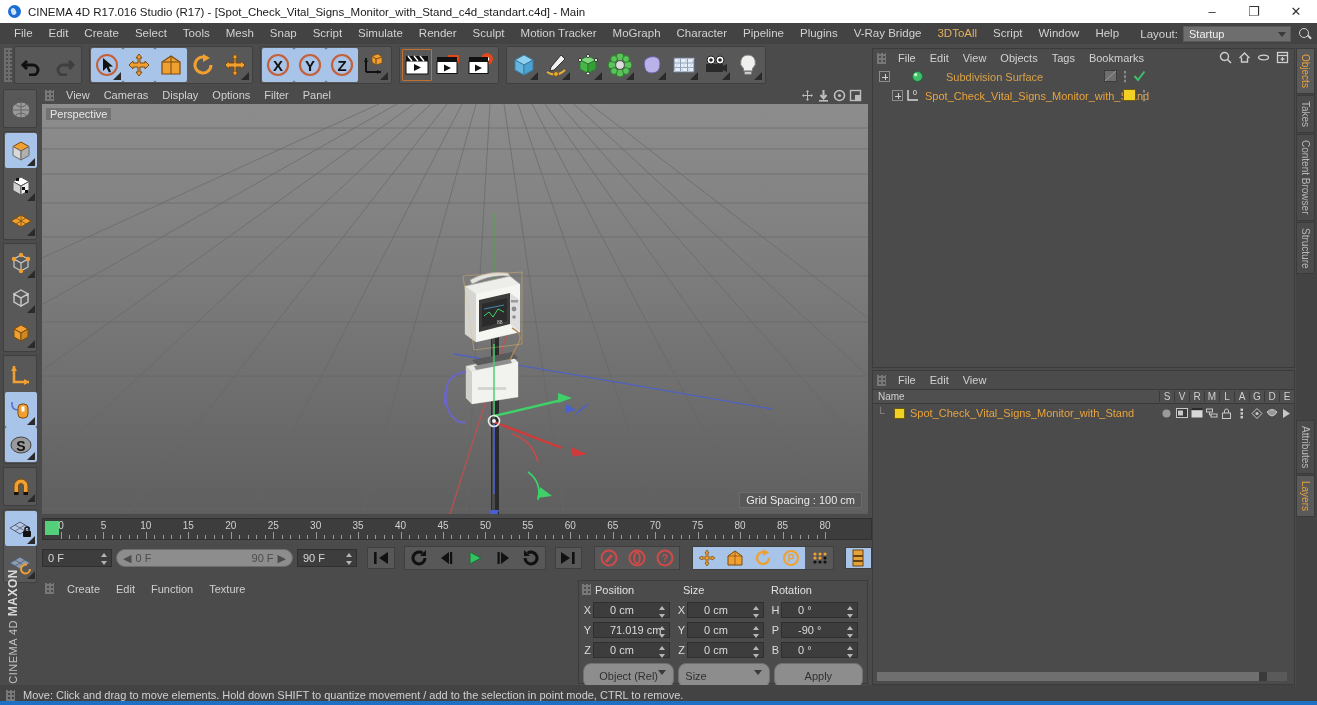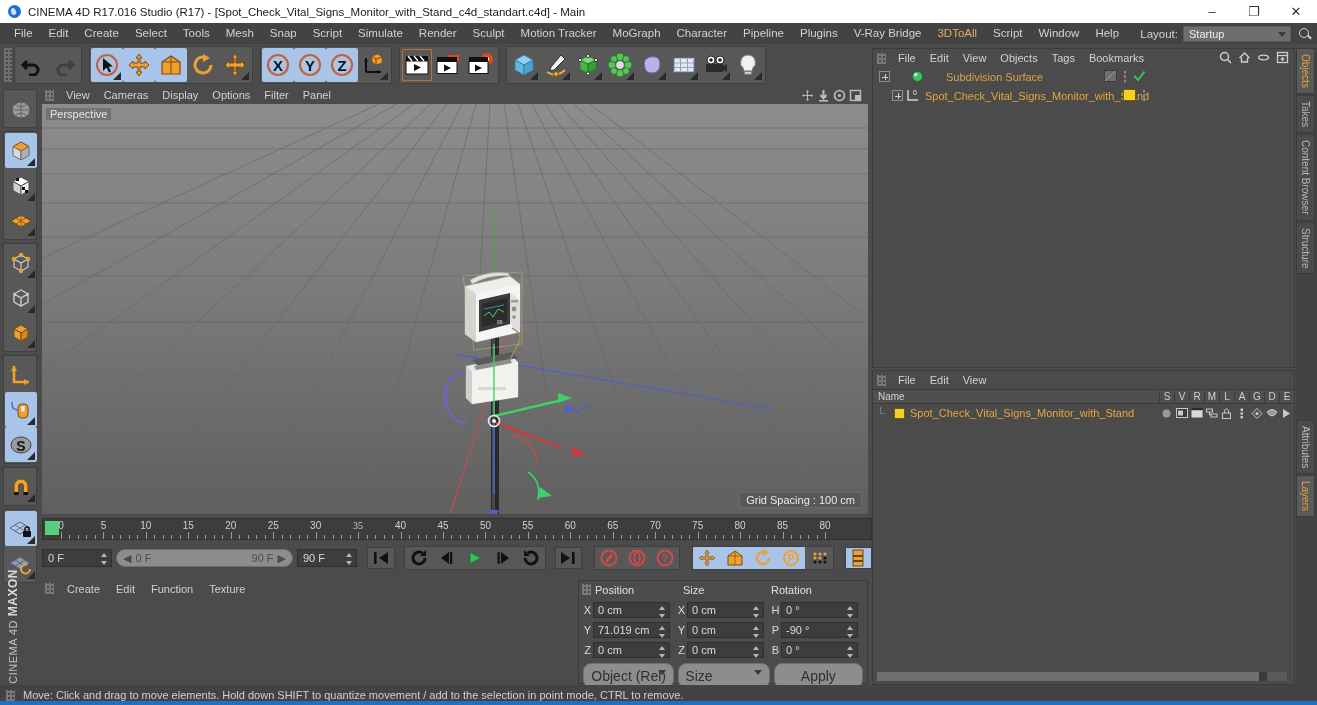--- a/index.html
+++ b/index.html
@@ -103,24 +103,24 @@
   .coord{ position:absolute; left:578px; top:580px; width:290px; height:104px; background:#4b4b4b; border:1px solid #3b3b3b;}
   .coordhdr{ display:flex; height:17px; align-items:center; font-size:11px; color:#e0e0e0;}
   .coordhdr .grip{ width:9px;height:11px;margin:0 4px 0 3px;background:
       repeating-linear-gradient(0deg,#787878 0 2px,transparent 2px 4px),
       repeating-linear-gradient(90deg,#787878 0 2px,transparent 2px 4px);}
   .coordhdr .h{ width:88px; }
   .crow{ display:flex; align-items:center; height:19px; margin-top:1px;}
   .cgroup{ display:flex;align-items:center; width:95px; }
   .cgroup .ax{ width:11px; text-align:center; font-size:11px; color:#dcdcdc;}
   .cfield{ flex:1; height:16px; background:#3d3d3d;border:1px solid #2f2f2f;color:#dcdcdc;font-size:11px;
-     display:flex;align-items:center;padding-left:4px; position:relative; margin-right:6px;text-align:center;}
+     display:flex;align-items:center;padding-left:16px; position:relative; margin-right:6px;text-align:center;}
   .crow2{ display:flex; gap:4px; padding:4px 4px 0 4px;}
   .cbtn{ height:25px; background:#8d8d8d; border:1px solid #6f6f6f; border-radius:8px; color:#303030;
-     font-size:14px; display:flex;align-items:center;justify-content:center; position:relative;}
+     font-size:11px; display:flex;align-items:center;justify-content:center; position:relative;}
   .cbtn .dn{ position:absolute; right:7px; top:6px; border-left:4px solid transparent;border-right:4px solid transparent;border-top:5px solid #3a3a3a;}
 
   
   .objmgr{ position:absolute; left:872px; top:48px; width:423px; height:320px; background:#4b4b4b; border:1px solid #3b3b3b;}
   .omenu{ height:18px; display:flex; align-items:center; }
   .omenu .grip{ width:9px;height:11px;margin:0 5px 0 4px; background:
       repeating-linear-gradient(0deg,#787878 0 2px,transparent 2px 4px),
       repeating-linear-gradient(90deg,#787878 0 2px,transparent 2px 4px);}
   .omenu .mi{ padding:0 7px; font-size:11px; color:#d2d2d2;}
   .oicons{ margin-left:auto; display:flex; gap:6px; padding-right:5px; align-items:center;}
@@ -759,21 +759,21 @@
         <div class="tick" style="left: 765.022px; height: 4px;"></div>
         <div class="tick" style="left: 773.511px; height: 4px;"></div>
         <div class="tick" style="left: 782px; height: 7px;"></div>
         <div class="lbl" style="left: 18px;">0</div>
         <div class="lbl" style="left: 60.4444px;">5</div>
         <div class="lbl" style="left: 102.889px;">10</div>
         <div class="lbl" style="left: 145.333px;">15</div>
         <div class="lbl" style="left: 187.778px;">20</div>
         <div class="lbl" style="left: 230.222px;">25</div>
         <div class="lbl" style="left: 272.667px;">30</div>
-        <div class="lbl" style="left: 315.111px; font-family: Liberation Serif, serif;">35</div>
+        <div class="lbl" style="left: 315.111px;">35</div>
         <div class="lbl" style="left: 357.556px;">40</div>
         <div class="lbl" style="left: 400px;">45</div>
         <div class="lbl" style="left: 442.444px;">50</div>
         <div class="lbl" style="left: 484.889px;">55</div>
         <div class="lbl" style="left: 527.333px;">60</div>
         <div class="lbl" style="left: 569.778px;">65</div>
         <div class="lbl" style="left: 612.222px;">70</div>
         <div class="lbl" style="left: 654.667px;">75</div>
         <div class="lbl" style="left: 697.111px;">80</div>
         <div class="lbl" style="left: 739.556px;">85</div>

